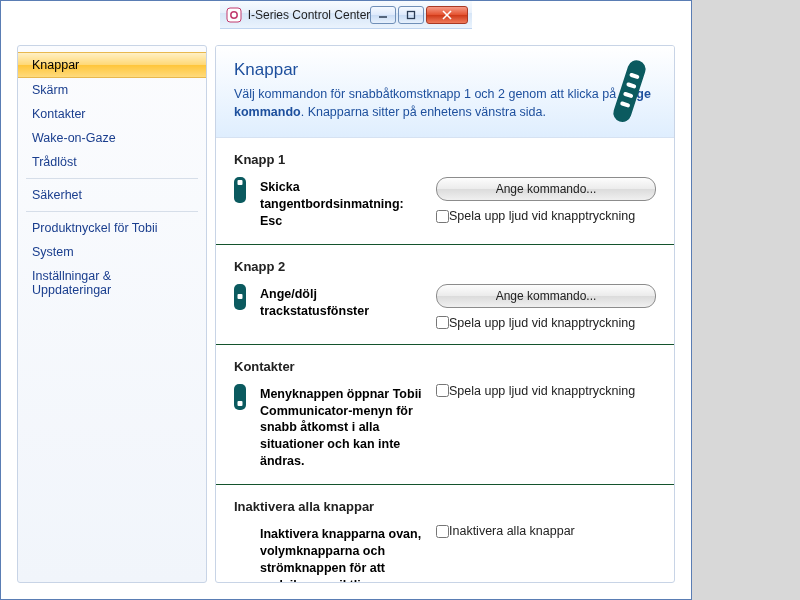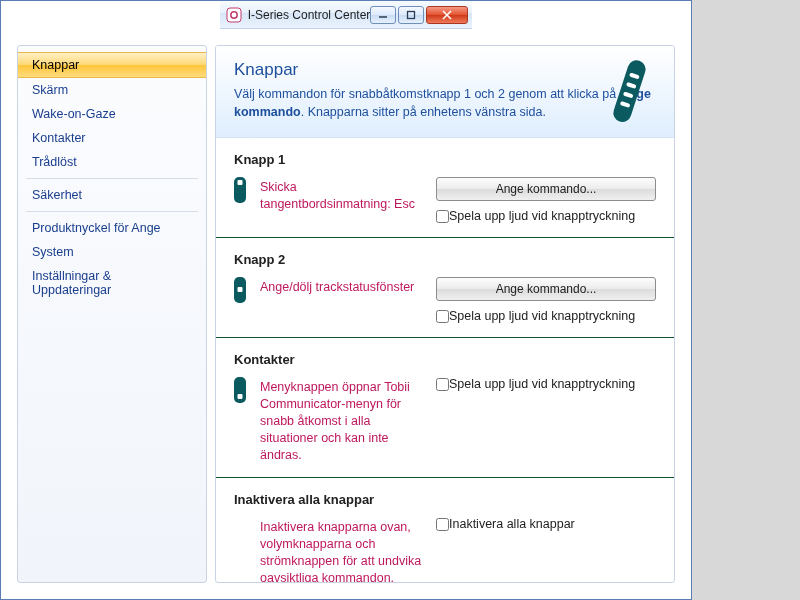--- a/index.html
+++ b/index.html
@@ -61,24 +61,24 @@
   }
   .header h1 { margin: 0 0 6px 0; font-size: 17px; font-weight: 400; color: #1d4f9d; }
   .header p { margin: 0; font-size: 12.5px; color: #1d4f9d; max-width: 420px; line-height: 1.4; }
   .header p b { font-weight: 700; }
   .device-icon { position: absolute; right: 16px; top: 10px; }
   .section { padding: 14px 18px; }
   .section + .section { border-top: 1px solid #14532d; }
   .section h2 { margin: 0 0 10px 0; font-size: 13px; font-weight: 700; color: #222; }
   .row { display: flex; align-items: flex-start; gap: 14px; }
   .btn-icon { flex: 0 0 auto; margin-top: 0px; }
-  .desc { flex: 1; font-size: 12.5px; color: #be185d; line-height: 1.35; padding-top: 2px; }
+  .desc { flex: 1; font-size: 12.5px; color: #000000; line-height: 1.35; padding-top: 2px; font-weight: bold; }
   .right { width: 220px; flex: 0 0 auto; display: flex; flex-direction: column; gap: 8px; }
   .cmd-btn {
-    height: 24px; border: 1px solid #8c8c8c; border-radius: 3px;
+    height: 24px; border: 1px solid #8c8c8c; border-radius: 11px;
     background: linear-gradient(to bottom, #fdfdfd, #ececec 48%, #dcdcdc 52%, #f0f0f0);
     font-size: 12px; color: #222; text-align: center;
     display: flex; align-items: center; justify-content: center;
   }
   .chk { display: flex; align-items: center; gap: 0; font-size: 12.5px; color: #222; }
   .chk input { width: 13px; height: 13px; margin: 0; }
 </style>
 </head>
 <body>
 
@@ -108,27 +108,27 @@
             <line x1="10" y1="1" x2="2" y2="9" stroke="#fff" stroke-width="1.6"></line>
           </svg>
         </div>
     </div>
   </div>
 
   <div class="body">
     <div class="sidebar">
       <div class="nav-item active">Knappar</div>
       <div class="nav-item">Skärm</div>
+      <div class="nav-item">Kontakter</div>
       <div class="nav-item">Wake-on-Gaze</div>
-      <div class="nav-item">Kontakter</div>
       <div class="nav-item">Trådlöst</div>
       <div class="nav-sep"></div>
       <div class="nav-item">Säkerhet</div>
       <div class="nav-sep"></div>
-      <div class="nav-item">Produktnyckel för Ange</div>
+      <div class="nav-item">Produktnyckel för Tobii</div>
       <div class="nav-item">System</div>
       <div class="nav-item">Inställningar &amp; Uppdateringar</div>
     </div>
 
     <div class="content">
       <div class="header">
         <h1>Knappar</h1>
         <p>
           <span>Välj kommandon för snabbåtkomstknapp 1 och 2 genom att klicka på </span><b>Ange kommando</b><span>. Knapparna sitter på enhetens vänstra sida.</span>
         </p>

